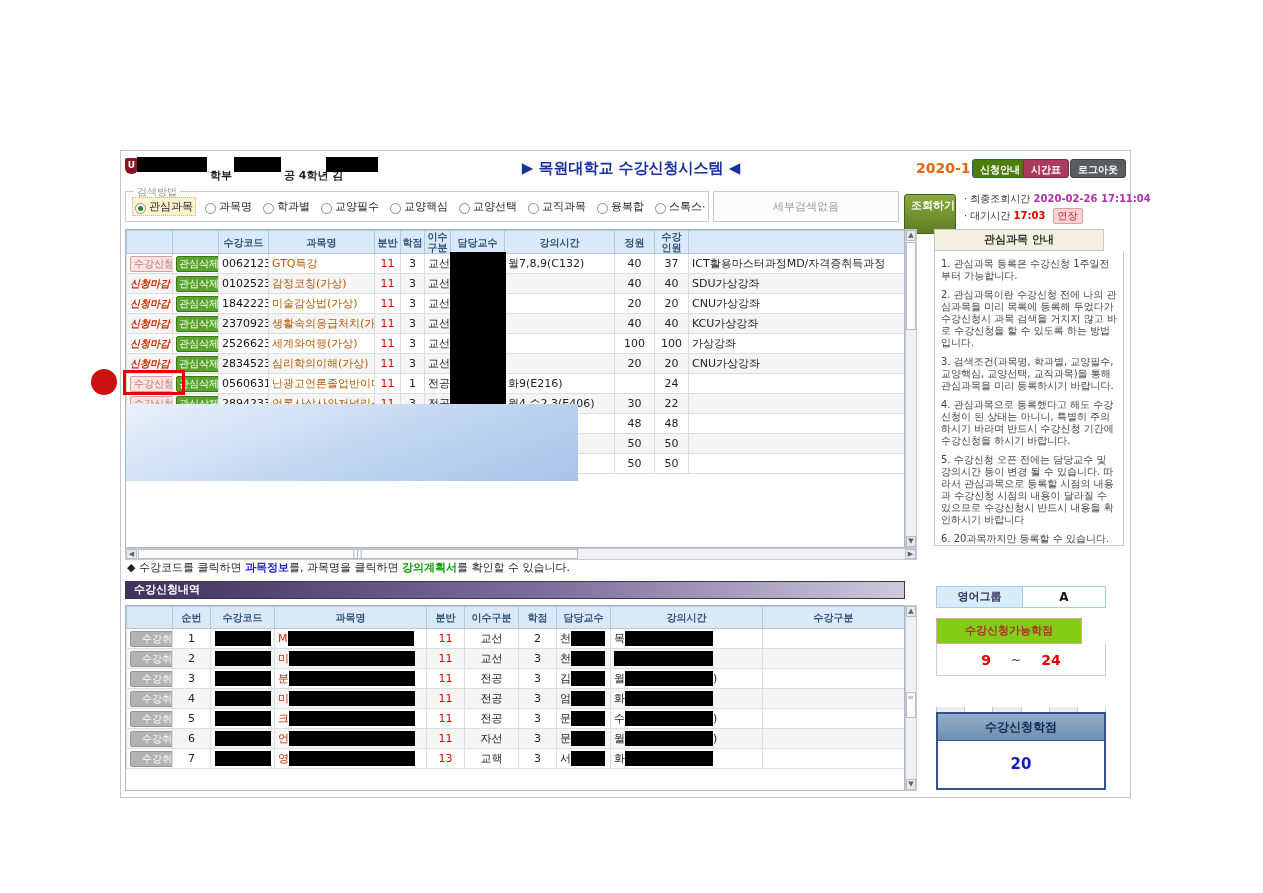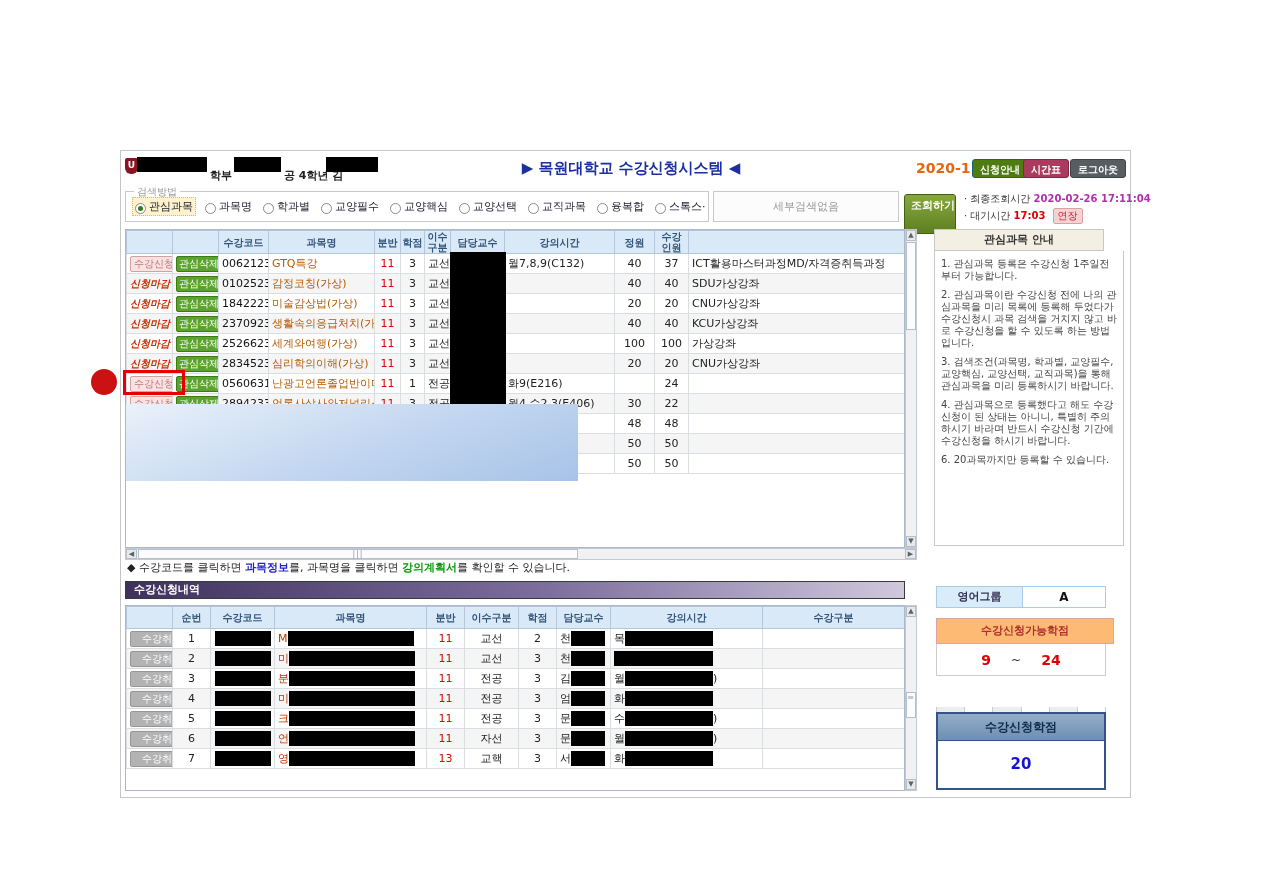--- a/index.html
+++ b/index.html
@@ -68,21 +68,21 @@
 
   
   .guide-hd { left:813px; top:78px; width:170px; height:22px; background:#f3efe3; border:1px solid #c8c8c8; color:#333; font-weight:bold; font-size:11px; text-align:center; line-height:20px; }
   .guide-bd { left:813px; top:100px; width:190px; height:295px; background:#fff; border:1px solid #c8c8c8; border-top:none; padding:7px 6px; font-size:10px; color:#444; line-height:12px; overflow:hidden; }
   .guide-bd p { margin-bottom:7px; }
 
   .eng-box { left:815px; top:435px; width:170px; height:22px; border:1px solid #a8cce8; display:flex; }
   .eng-label { width:85px; background:#d9ecf9; color:#335; font-weight:bold; font-size:11px; text-align:center; line-height:20px; }
   .eng-val { flex:1; background:#fff; color:#111; font-weight:bold; font-size:12px; text-align:center; line-height:20px; border-left:1px solid #a8cce8; }
 
-  .limit-hd { left:815px; top:467px; width:178px; height:26px; background:#fdba74; border:1px solid #dfa3a3; color:#b03030; font-weight:bold; font-size:11px; text-align:center; line-height:24px; }
+  .limit-hd { left:815px; top:467px; width:146px; height:26px; background:#84cc16; border:1px solid #dfa3a3; color:#b03030; font-weight:bold; font-size:11px; text-align:center; line-height:24px; }
   .limit-mid { left:815px; top:493px; width:170px; height:32px; background:#fff; border:1px solid #ccc; border-top:none; display:flex; align-items:center; justify-content:center; gap:20px; }
   .limit-mid .num { color:#e00000; font-weight:bold; font-size:14px; }
   .limit-mid .tld { color:#333; font-size:12px; }
   .limit-row { left:815px; top:556px; width:170px; height:23px; display:flex; border:1px solid #ccc; border-top:none; }
   .limit-row div { flex:1; font-size:10px; text-align:center; line-height:21px; border-left:1px solid #ccc; overflow:hidden; }
   .limit-row div:first-child { border-left:none; }
   .lab { background:#ededed; color:#555; }
   .val { background:#fff; color:#e00000; }
 
   .applied-box { left:815px; top:561px; width:170px; height:78px; border:2px solid #33538a; background:#fff; }
@@ -499,20 +499,21 @@
     <div class="sb-thumb grip" style="left:0;top:86px;width:10px;height:26px;">≡</div>
     <div class="sb-btn" style="left:0;bottom:0;width:10px;height:11px;">▼</div>
   </div>
 
   <div class="abs guide-hd">관심과목 안내</div>
   <div class="abs guide-bd">
       <p>1. 관심과목 등록은 수강신청 1주일전부터 가능합니다.</p>
       <p>2. 관심과목이란 수강신청 전에 나의 관심과목을 미리 목록에 등록해 두었다가 수강신청시 과목 검색을 거치지 않고 바로 수강신청을 할 수 있도록 하는 방법입니다.</p>
       <p>3. 검색조건(과목명, 학과별, 교양필수, 교양핵심, 교양선택, 교직과목)을 통해 관심과목을 미리 등록하시기 바랍니다.</p>
       <p>4. 관심과목으로 등록했다고 해도 수강신청이 된 상태는 아니니, 특별히 주의하시기 바라며 반드시 수강신청 기간에 수강신청을 하시기 바랍니다.</p>
+      <p>5. 수강신청 오픈 전에는 담당교수 및 강의시간 등이 변경 될 수 있습니다. 따라서 관심과목으로 등록할 시점의 내용과 수강신청 시점의 내용이 달라질 수 있으므로 수강신청시 반드시 내용을 확인하시기 바랍니다</p>
       <p>6. 20과목까지만 등록할 수 있습니다.</p>
     </div>
 
   <div class="abs eng-box">
     <div class="eng-label">영어그룹</div>
     <div class="eng-val">A</div>
   </div>
 
   <div class="abs limit-hd">수강신청가능학점</div>
   <div class="abs limit-mid">

